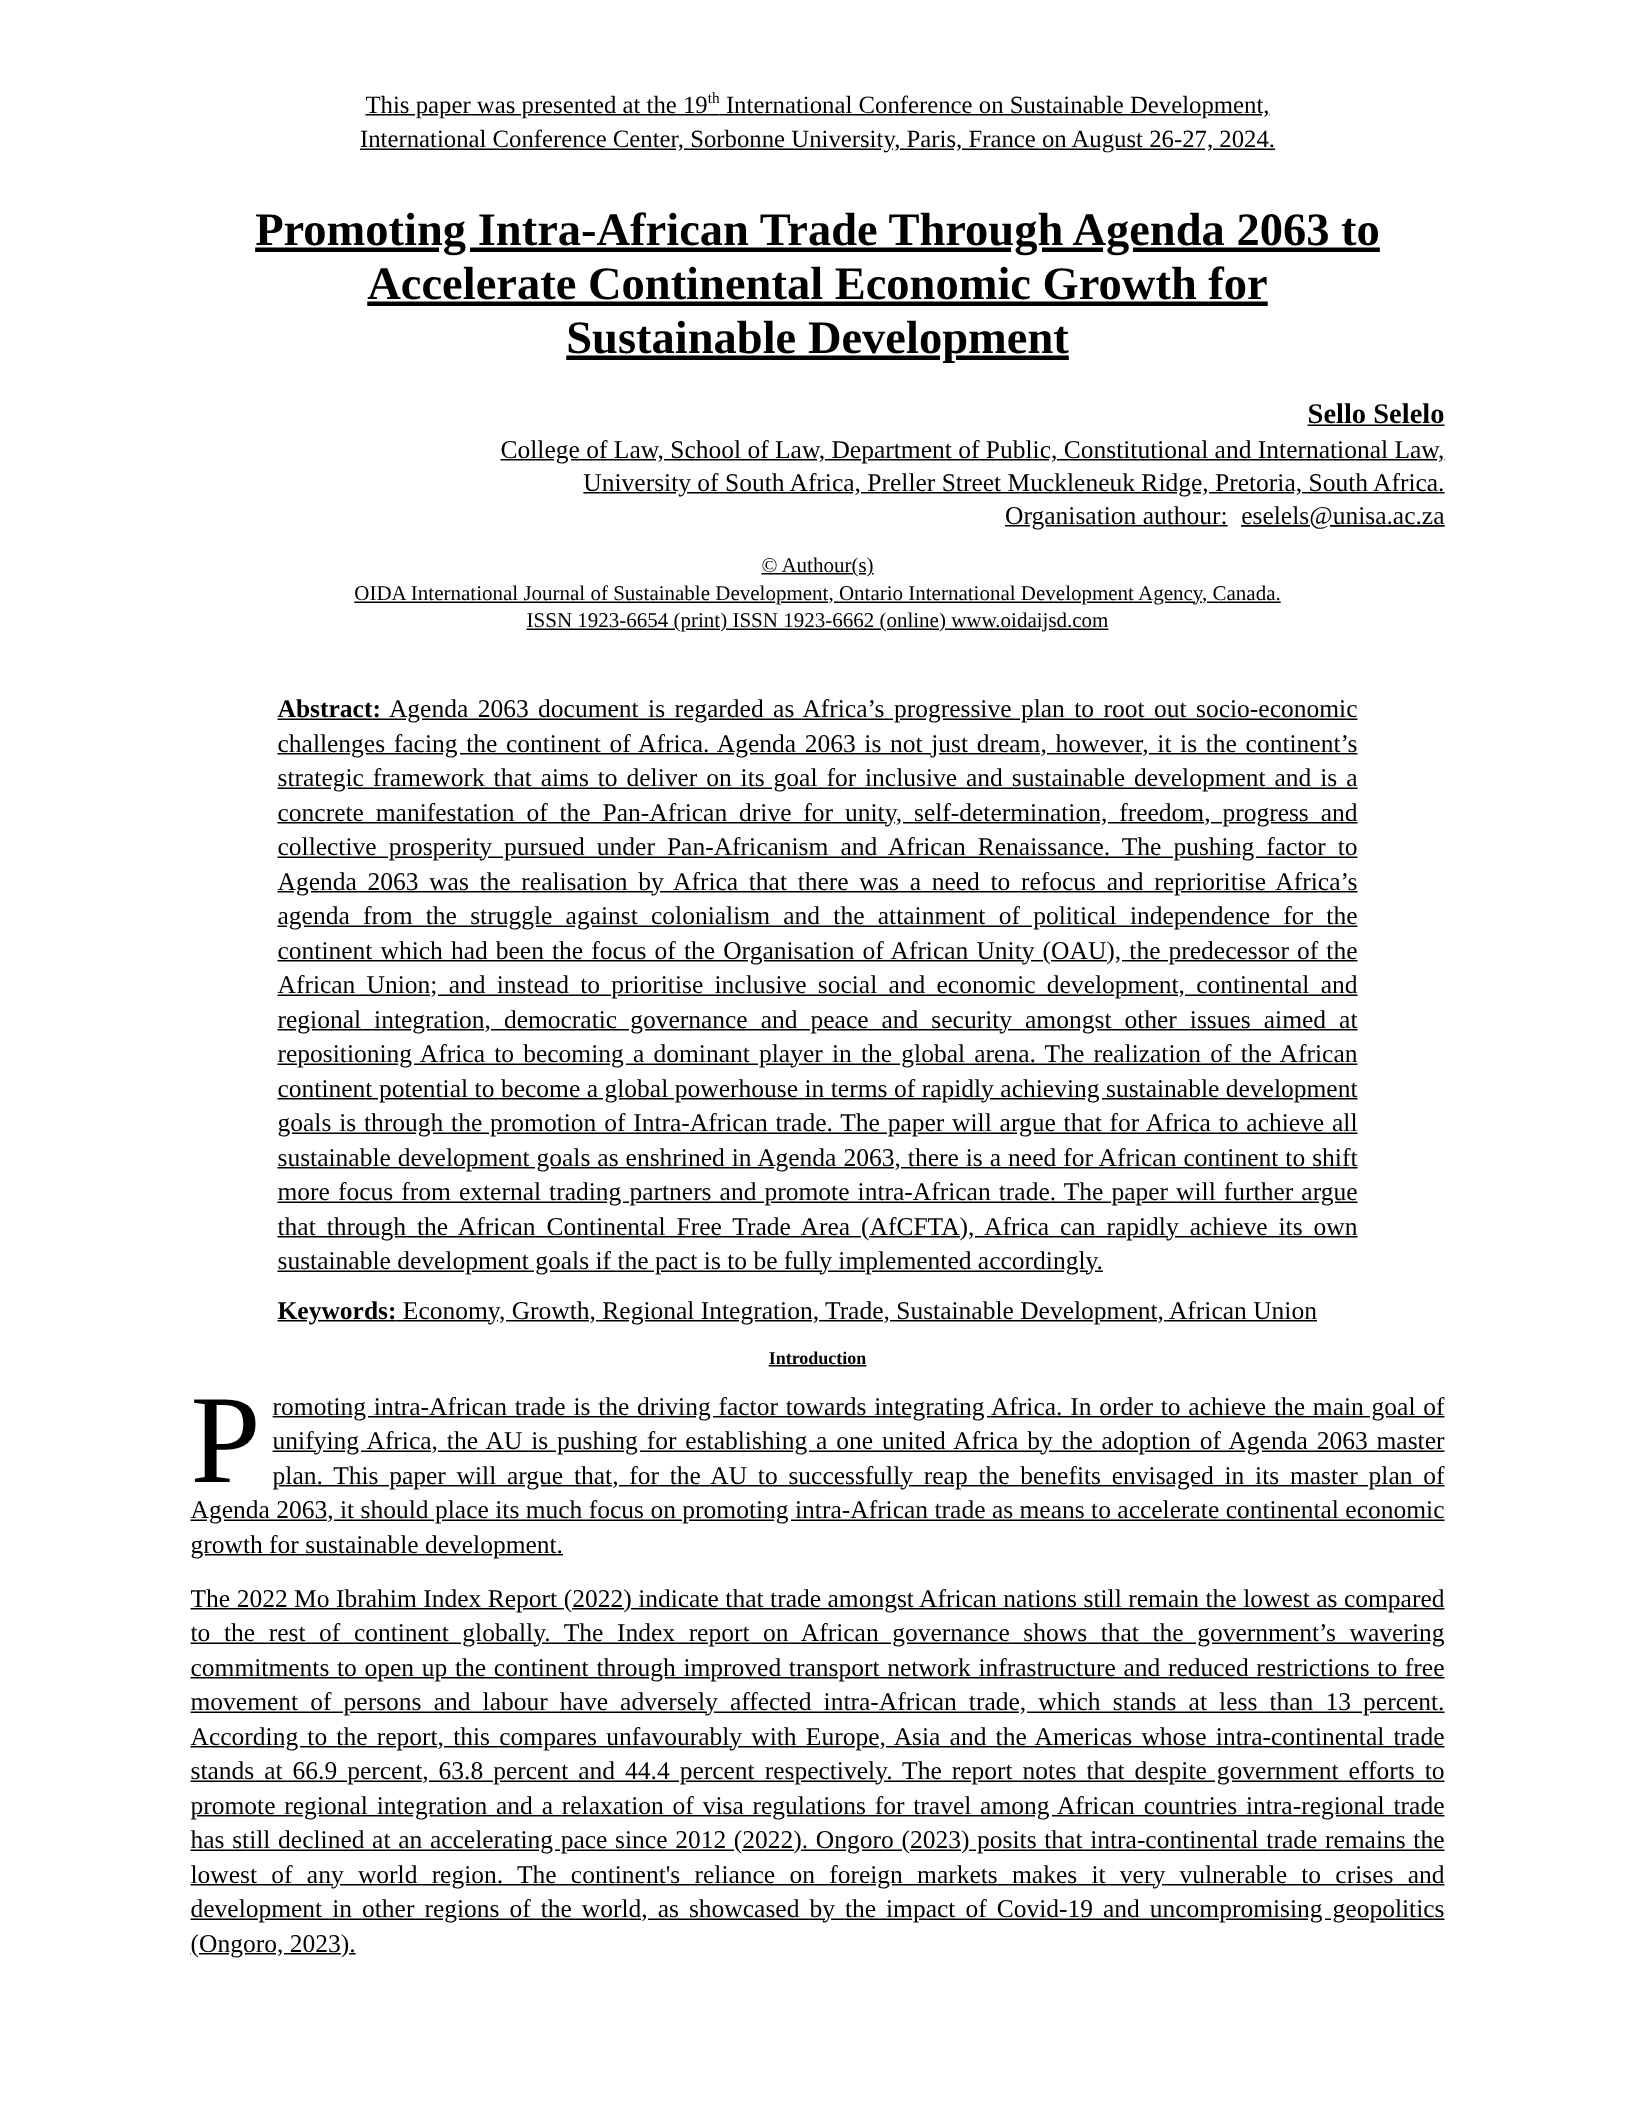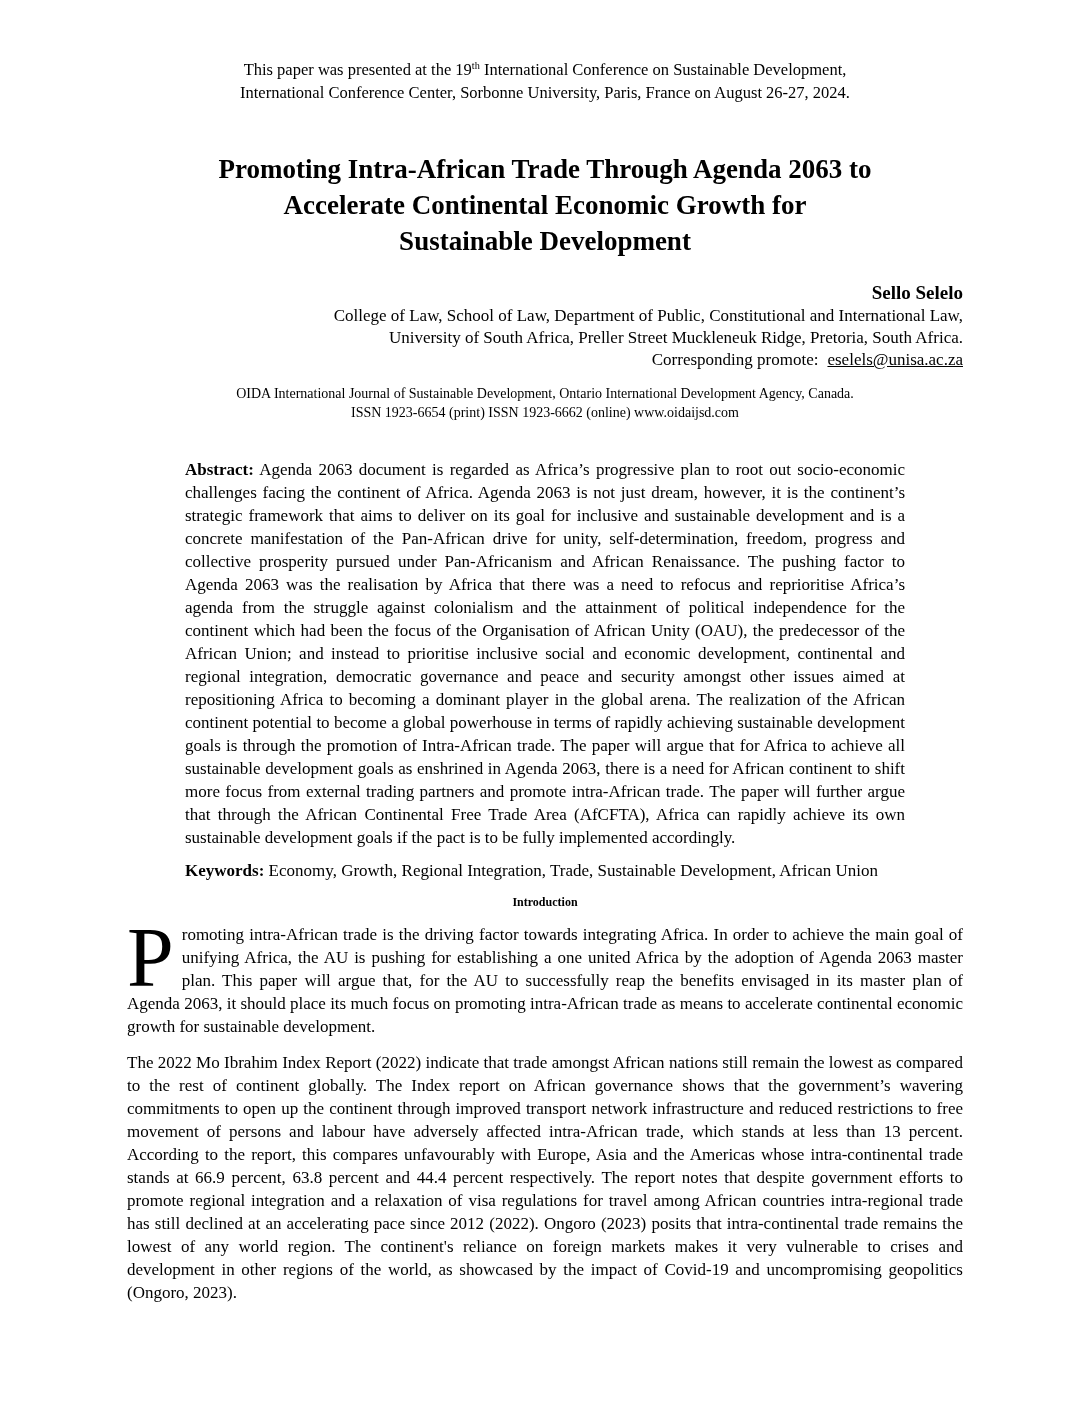--- a/index.html
+++ b/index.html
@@ -10,30 +10,31 @@
   .page {
     position: relative;
     width: 1088px;
     height: 1408px;
     background: #ffffff;
     color: #000000;
     font-family: "Liberation Serif", serif;
     box-sizing: border-box;
     padding: 58px 125px 0 127px;
     overflow: hidden;
+    text-decoration: underline;
   }
   .conf-note {
     text-align: center;
     font-size: 16.5px;
     line-height: 23px;
   }
   .paper-title {
-    margin-top: 47px;
+    margin-top: 31px;
     text-align: center;
-    font-size: 27px;
+    font-size: 31px;
     font-weight: bold;
     line-height: 36px;
   }
   .author-block {
     margin-top: 21px;
     text-align: right;
   }
   .author-name {
     font-size: 19px;
     font-weight: bold;
@@ -122,24 +123,25 @@
   <h1 class="paper-title">
     <div>Promoting Intra-African Trade Through Agenda 2063 to</div>
     <div>Accelerate Continental Economic Growth for</div>
     <div>Sustainable Development</div>
   </h1>
 
   <div class="author-block">
     <div class="author-name">Sello Selelo</div>
     <div class="affil-line">College of Law, School of Law, Department of Public, Constitutional and International Law,</div>
     <div class="affil-line">University of South Africa, Preller Street Muckleneuk Ridge, Pretoria, South Africa.</div>
-    <div class="corresponding"><span>Corresponding promote:</span><a class="email-link">eselels@unisa.ac.za</a></div>
+    <div class="corresponding"><span>Organisation authour:</span><a class="email-link">eselels@unisa.ac.za</a></div>
   </div>
 
   <div class="imprint">
+    <div>© Authour(s)</div>
     <div>OIDA International Journal of Sustainable Development, Ontario International Development Agency, Canada.</div>
     <div>ISSN 1923-6654 (print) ISSN 1923-6662 (online) www.oidaijsd.com</div>
   </div>
 
   <div class="abstract-block">
     <span class="bold-label">Abstract:</span><span> Agenda 2063 document is regarded as Africa’s progressive plan to root out socio-economic challenges facing the continent of Africa. Agenda 2063 is not just dream, however, it is the continent’s strategic framework that aims to deliver on its goal for inclusive and sustainable development and is a concrete manifestation of the Pan-African drive for unity, self-determination, freedom, progress and collective prosperity pursued under Pan-Africanism and African Renaissance. The pushing factor to Agenda 2063 was the realisation by Africa that there was a need to refocus and reprioritise Africa’s agenda from the struggle against colonialism and the attainment of political independence for the continent which had been the focus of  the Organisation of African Unity (OAU), the predecessor of the African Union; and instead to prioritise inclusive social and economic development, continental and regional integration, democratic governance and peace and security amongst other issues aimed at repositioning Africa to becoming a dominant player in the global arena. The realization of the African continent potential to become a global powerhouse in terms of rapidly achieving sustainable development goals is through the promotion of Intra-African trade. The paper will argue that for Africa to achieve all sustainable development goals as enshrined in Agenda 2063, there is a need for African continent to shift more focus from external trading partners and promote intra-African trade. The paper will further argue that through the African Continental Free Trade Area (AfCFTA), Africa can rapidly achieve its own sustainable development goals if the pact is to be fully implemented accordingly.</span>
   </div>
 
   <div class="keywords-block">
     <span class="bold-label">Keywords:</span><span> Economy, Growth, Regional Integration, Trade, Sustainable Development, African Union</span>

